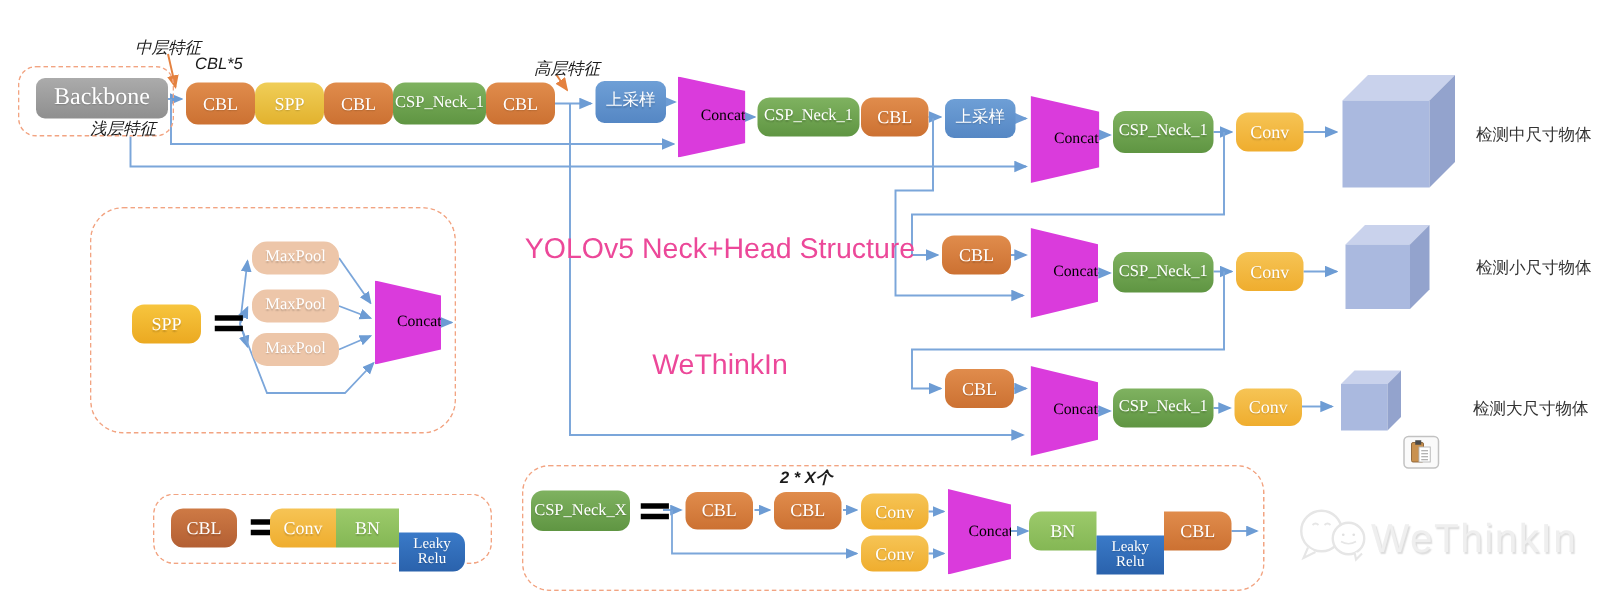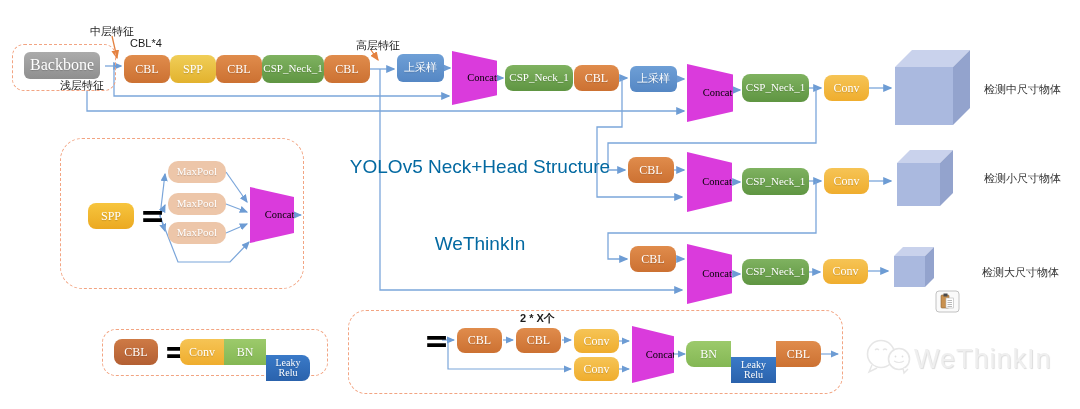--- a/index.html
+++ b/index.html
@@ -16,25 +16,25 @@
   .conv{background:linear-gradient(180deg,#F6C455,#EFAD2E);}
   .green{background:linear-gradient(180deg,#7FB260,#5F9542);font-size:11px;}
   .ltgreen{background:linear-gradient(180deg,#9CCA6B,#84B754);justify-content:center;}
   .blue{background:linear-gradient(180deg,#6E9FD6,#5587C4);font-family:"Liberation Sans",sans-serif;font-size:11px;}
   .dkblue{background:linear-gradient(180deg,#3A7AC8,#2A62AC);font-size:10px;margin-top:16px;}
   .peach{background:#EDC6A9;font-size:11px;border-radius:10px;}
   .gray{background:linear-gradient(180deg,#ABABAB,#8F8F8F);font-size:16px;border-radius:6px;}
   .trap{clip-path:polygon(0 0,100% 18%,100% 82%,0 100%);background:#DA3BDC;color:#000;
         text-shadow:none;border-radius:0;font-size:10.5px;padding-left:15px;}
   .dashed{position:absolute;border:1.6px dashed #F2A482;box-sizing:border-box;background:transparent;}
-  .ann{position:absolute;color:#1b1b1b;font-size:11px;white-space:nowrap;font-family:"Liberation Sans",sans-serif;}
+  .ann{position:absolute;color:#1b1b1b;font-size:11px;white-space:nowrap;font-family:"Liberation Sans",sans-serif;font-style:italic;}
   .outlbl{position:absolute;color:#333;font-size:11px;white-space:nowrap;}
   .eq{position:absolute;color:#000;font-weight:900;font-size:30px;line-height:20px;
       font-family:"DejaVu Sans",sans-serif;transform:scaleY(1.05);}
-  .title-line{position:absolute;left:340px;width:280px;text-align:center;color:#0369a1;
+  .title-line{position:absolute;left:340px;width:280px;text-align:center;color:#ec4899;
       font-size:19px;white-space:nowrap;}
   .wm-text{position:absolute;left:914px;top:344px;font-size:27px;color:#efefef;
       text-shadow:1px 1px 1px #dcdcdc;letter-spacing:1px;white-space:nowrap;}
 </style>
 </head>
 <body>
 
 <div class="stage">
 
   <svg class="wires" width="1080" height="409" viewBox="0 0 1080 409">
@@ -126,27 +126,27 @@
       <circle cx="899" cy="359" r="10.5"></circle>
       <path d="M903,368 l1,5 l4,-4" stroke-width="1.4"></path>
       <path d="M875,350 q2,-2 4,0 M883,350 q2,-2 4,0" stroke-width="1.2" fill="none"></path>
       <circle cx="895.5" cy="356.5" r="0.9" fill="#e0e0e0" stroke="none"></circle>
       <circle cx="902.5" cy="356.5" r="0.9" fill="#e0e0e0" stroke="none"></circle>
       <path d="M894,361 q5,3 10,0" stroke-width="1.1" fill="none"></path>
     </g>
   </svg>
 
   <div class="dashed" style="left:12px;top:44px;width:104px;height:47px;border-radius:12px;"></div>
-  <div class="bx gray" style="left:24px;top:52px;width:76px;height:27px;">
+  <div class="bx gray" style="left:24px;top:52px;width:88px;height:27px;">
       <span>Backbone</span>
     </div>
   <div class="ann" style="left:90px;top:24px;">中层特征</div>
   <div class="ann" style="left:60px;top:78px;">浅层特征</div>
   <div class="ann" style="left:356px;top:38px;">高层特征</div>
-  <div class="ann" style="left:130px;top:37px;">CBL*4</div>
+  <div class="ann" style="left:130px;top:37px;">CBL*5</div>
 
   <div class="bx orange" style="left:124px;top:55px;width:46px;height:28px;">
       <span>CBL</span>
     </div>
   <div class="bx yellow" style="left:170px;top:55px;width:46px;height:28px;">
       <span>SPP</span>
     </div>
   <div class="bx orange" style="left:216px;top:55px;width:46px;height:28px;">
       <span>CBL</span>
     </div>
@@ -237,20 +237,23 @@
       <span>Conv</span>
     </div>
   <div class="bx ltgreen" style="left:224px;top:339px;width:42px;height:26px;border-radius:0;">
       <span>BN</span>
     </div>
   <div class="bx dkblue" style="left:266px;top:339px;width:44px;height:26px;border-radius:0 8px 8px 0;">
       <span style="width:34px;">Leaky Relu</span>
     </div>
 
   <div class="dashed" style="left:348px;top:310px;width:495px;height:84px;border-radius:18px;"></div>
+  <div class="bx green" style="left:354px;top:327px;width:66px;height:27px;">
+      <span>CSP_Neck_X</span>
+    </div>
   <div class="eq" style="left:424px;top:331px;">=</div>
   <div class="ann" style="left:520px;top:311px;font-size:11px;font-weight:bold;">2 * X个</div>
   <div class="bx orange" style="left:457px;top:328px;width:45px;height:25px;">
       <span>CBL</span>
     </div>
   <div class="bx orange" style="left:516px;top:328px;width:45px;height:25px;">
       <span>CBL</span>
     </div>
   <div class="bx conv" style="left:574px;top:329px;width:45px;height:24px;">
       <span>Conv</span>

